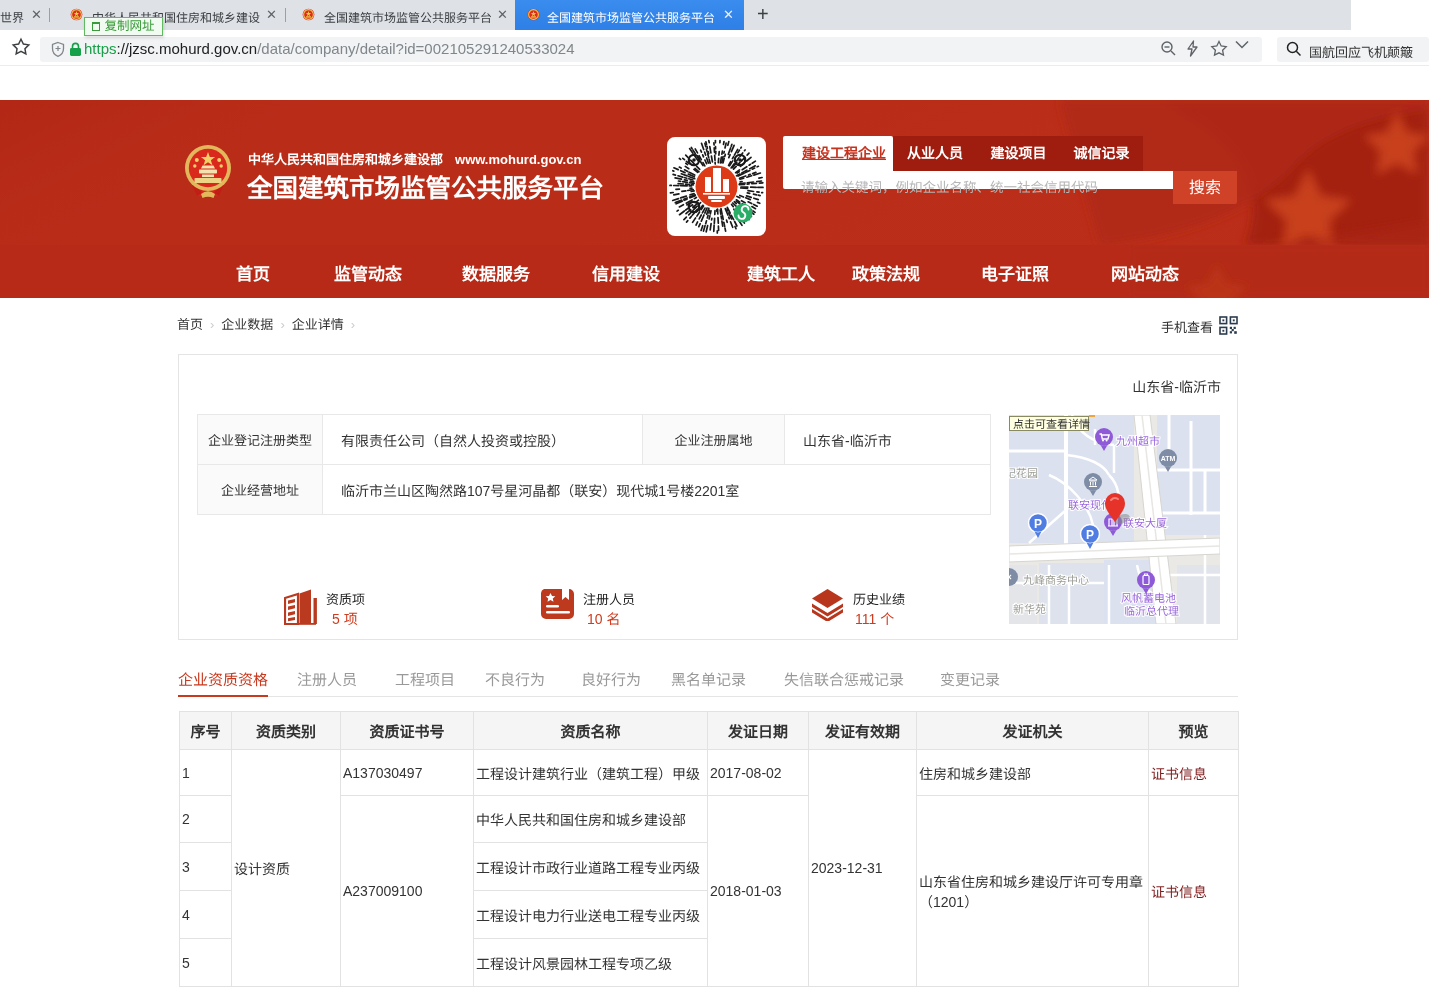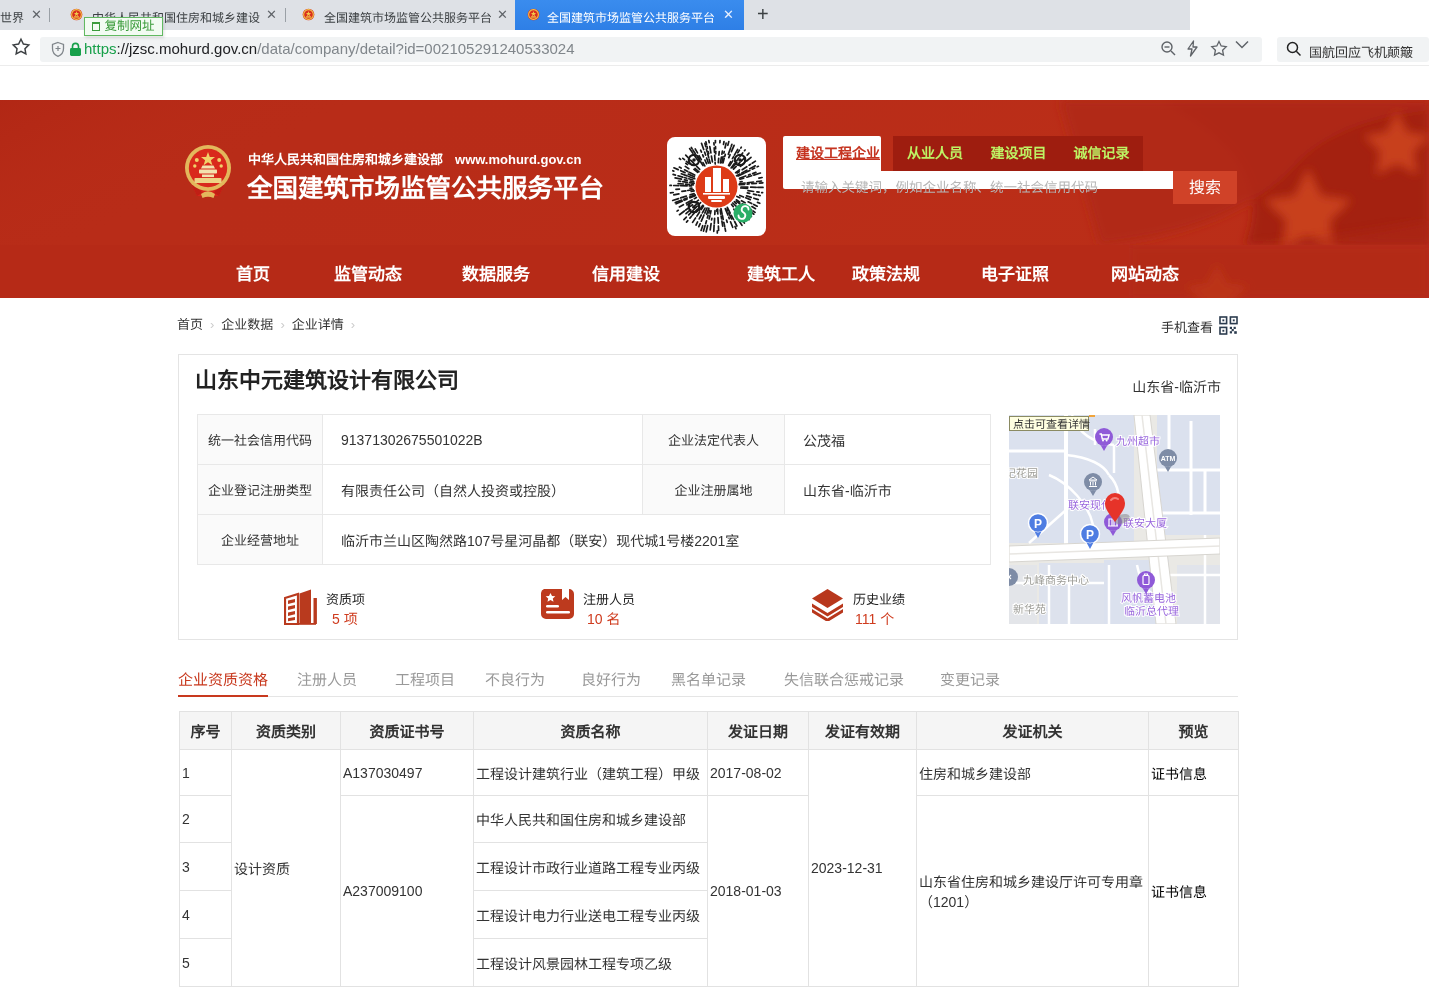--- a/index.html
+++ b/index.html
@@ -2,21 +2,21 @@
 <html lang="zh-CN"><head>
 <meta charset="utf-8">
 <title>全国建筑市场监管公共服务平台</title>
 <style>
 * { margin:0; padding:0; box-sizing:border-box; }
 html,body { width:1429px; height:996px; overflow:hidden; }
 body { font-family:"Liberation Sans",sans-serif; background:#fff; position:relative; color:#333; }
 .abs { position:absolute; }
 
 
-#tabstrip { position:absolute; left:0; top:0; width:1190px; height:30px; background:#dee1e6; }
+#tabstrip { position:absolute; left:0; top:0; width:1351px; height:30px; background:#dee1e6; }
 .tabsep { position:absolute; top:8px; width:1px; height:14px; background:#9aa0a6; }
 .tab { position:absolute; top:0; height:30px; font-size:12px; color:#3c4043; }
 .tab .title { position:absolute; top:8px; white-space:nowrap; overflow:hidden; }
 .tab .x { position:absolute; top:7px; font-size:13px; color:#5f6368; }
 .favicon { position:absolute; top:8px; width:13px; height:13px; }
 #tab-active { left:515px; width:229px; background:linear-gradient(#3a8cee,#2e7fe6); color:#fff; }
 #tab-active .title { color:#fff; }
 #tab-active .x { color:#e8f0fe; }
 #newtab { position:absolute; left:757px; top:3px; font-size:20px; color:#3c4043; font-weight:400; }
 .cpico { display:inline-block; width:8px; height:9px; border:1px solid #3a9b3a; border-top-width:2px; margin-right:4px; vertical-align:-1px; }
@@ -36,22 +36,22 @@
 #banner { position:absolute; left:0; top:100px; width:1429px; height:145px; background:#b82c18; overflow:hidden; }
 #banner-art { position:absolute; left:0; top:0; width:1429px; height:145px; }
 #nav { position:absolute; left:0; top:245px; width:1429px; height:53px; background:#b62a17; overflow:hidden; }
 .navitem { position:absolute; top:15px; transform:translateX(-50%); color:#fff; font-size:17px; font-weight:bold; white-space:nowrap; }
 #emblem { position:absolute; left:182px; top:143px; width:52px; height:57px; }
 #hdr-small { position:absolute; left:248px; top:149px; color:#fff; font-size:13px; font-weight:bold; }
 #hdr-small span { margin-left:12px; }
 #hdr-big { position:absolute; left:247px; top:167px; color:#fff; font-size:25.5px; font-weight:bold; }
 #qrbox { position:absolute; left:667px; top:137px; width:99px; height:99px; background:#fff; border-radius:8px; }
 #searchmod { position:absolute; left:783px; top:136px; width:455px; }
-.stab { position:absolute; top:0; height:35px; line-height:35px; text-align:center; font-size:14px; font-weight:bold; color:#bef264; background:#9e1d0f; }
-#stab1 { left:0; width:98px; background:#fff; color:#c5331f; border-radius:2px 2px 0 0;padding-left:12px; }
+.stab { position:absolute; top:0; height:35px; line-height:35px; text-align:center; font-size:14px; font-weight:bold; color:#ffffff; background:#9e1d0f; }
+#stab1 { left:0; width:110px; background:#fff; color:#c5331f; border-radius:2px 2px 0 0;padding-left:12px; }
 #stab1 u { text-decoration:underline; }
 #sinput { position:absolute; left:0; top:35px; width:390px; height:18px; background:#fff; border-radius:0 0 0 2px; line-height:33px; font-size:13.5px; color:#b5b5b5; padding-left:18px; white-space:nowrap; }
 #sbtn { position:absolute; left:390px; top:35px; width:64px; height:33px; background:#d04228; color:#fff; font-size:16px; line-height:33px; text-align:center; border-radius:0 0 2px 0; }
 
 
 #crumbs { position:absolute; left:177px; top:314px; font-size:13px; color:#333; }
 #crumbs .sep { color:#ccc; margin:0 7px; }
 #mobileview { position:absolute; left:1161px; top:317px; font-size:13px; color:#333; }
 #qrmini { position:absolute; left:1219px; top:316px; width:19px; height:19px; }
 
@@ -75,21 +75,21 @@
 #sectabs { position:absolute; left:178px; top:660px; width:1060px; height:37px; border-bottom:1px solid #e5e5e5; }
 .sectab { position:absolute; top:8px; font-size:15px; color:#999; white-space:nowrap; }
 #sectab1 { color:#c8391e; font-weight:normal; }
 #sectab1::after { content:""; position:absolute; left:0; right:0; bottom:-8px; height:2.5px; background:#c8391e; }
 
 
 #dtable { position:absolute; left:179px; top:711px; border-collapse:collapse; table-layout:fixed; }
 #dtable th, #dtable td { border:1px solid #e2e2e2; font-size:14px; color:#333; padding:0 2px; }
 #dtable th { background:#f5f5f5; font-weight:bold; height:38px; font-size:15px; }
 #dtable td { background:#fff; }
-#dtable .red { color:#000000; }
+#dtable .red { color:#7f1d1d; }
 </style>
 </head>
 <body>
 
 <div id="tabstrip">
   <div class="tab" style="left:0;width:47px;">
       <span class="title" style="left:0;">世界</span>
       <span class="x" style="left:31px;">✕</span>
     </div>
   <div class="tabsep" style="left:49px;"></div>
@@ -537,30 +537,23 @@
   <g fill="#2b3b4e">
       <rect x="10.8" y="10.8" width="2.2" height="2.2"></rect>
       <rect x="14.6" y="10.8" width="2.2" height="2.2"></rect>
       <rect x="12.6" y="13" width="2.2" height="2.2"></rect>
       <rect x="10.8" y="15.2" width="2.2" height="2.2"></rect>
       <rect x="15.2" y="15.2" width="2.6" height="2.6"></rect>
     </g>
 </svg>
 
 <div id="card">
-  <div id="c-title">山东中元建筑设计有限公司</div>
   <div id="c-region">山东省-临沂市</div>
   <table id="infotable">
     <tbody>
-        <tr>
-          <td class="lbl">统一社会信用代码</td>
-          <td class="v1">91371302675501022B</td>
-          <td class="lbl lbl2">企业法定代表人</td>
-          <td class="v2">公茂福</td>
-        </tr>
     <tr>
           <td class="lbl">企业登记注册类型</td>
           <td class="v1">有限责任公司（自然人投资或控股）</td>
           <td class="lbl lbl2">企业注册属地</td>
           <td class="v2">山东省-临沂市</td>
         </tr>
     <tr>
           <td class="lbl">企业经营地址</td>
           <td colspan="3">临沂市兰山区陶然路107号星河晶都（联安）现代城1号楼2201室</td>
         </tr>

